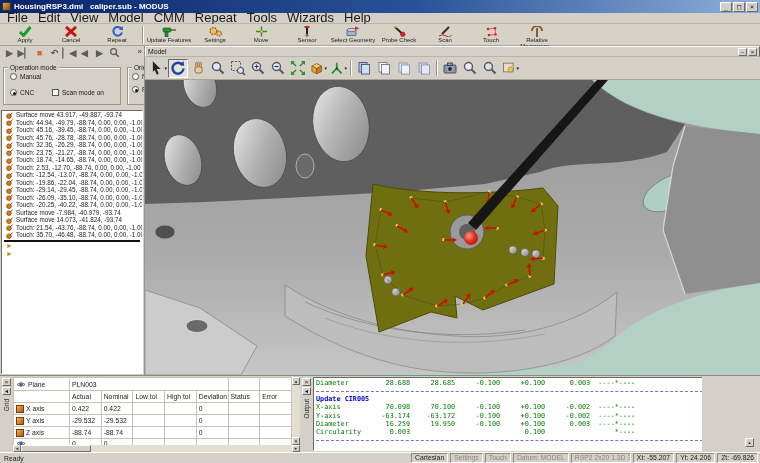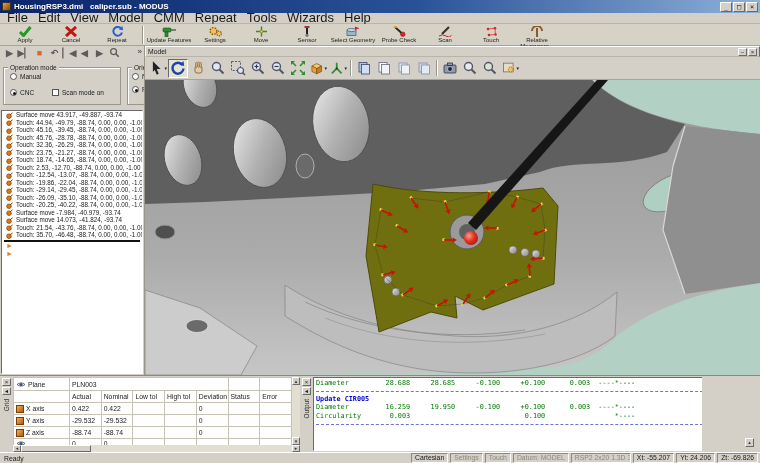--- a/index.html
+++ b/index.html
@@ -749,20 +749,22 @@
     <div class="dock-strip">
       <span class="dock-btn">×</span>
       <span class="dock-btn">◂</span>
       <span class="dock-label">Output</span>
     </div>
     <div class="out-area">
 
     <div class="oline c-res">Diameter         28.688     28.685     -0.100     +0.100      0.003  ----*----</div>
         <div class="oline c-sep"></div>
         <div class="oline c-hdr">Update CIR005</div>
+        <div class="oline c-res">X-axis           70.098     70.100     -0.100     +0.100     -0.002  ----*----</div>
+        <div class="oline c-res">Y-axis          -63.174    -63.172     -0.100     +0.100     -0.002  ----*----</div>
         <div class="oline c-res">Diameter         16.259     19.950     -0.100     +0.100      0.003  ----*----</div>
         <div class="oline c-res">Circularity       0.003                            0.100                 *----</div>
         <div class="oline c-sep"></div>
       </div>
     <div class="out-vscroll">
       <span class="sb" style="top:0">▴</span>
       <span class="vthumb"></span>
       <span class="sb" style="bottom:0">▾</span>
     </div>
   </div>

